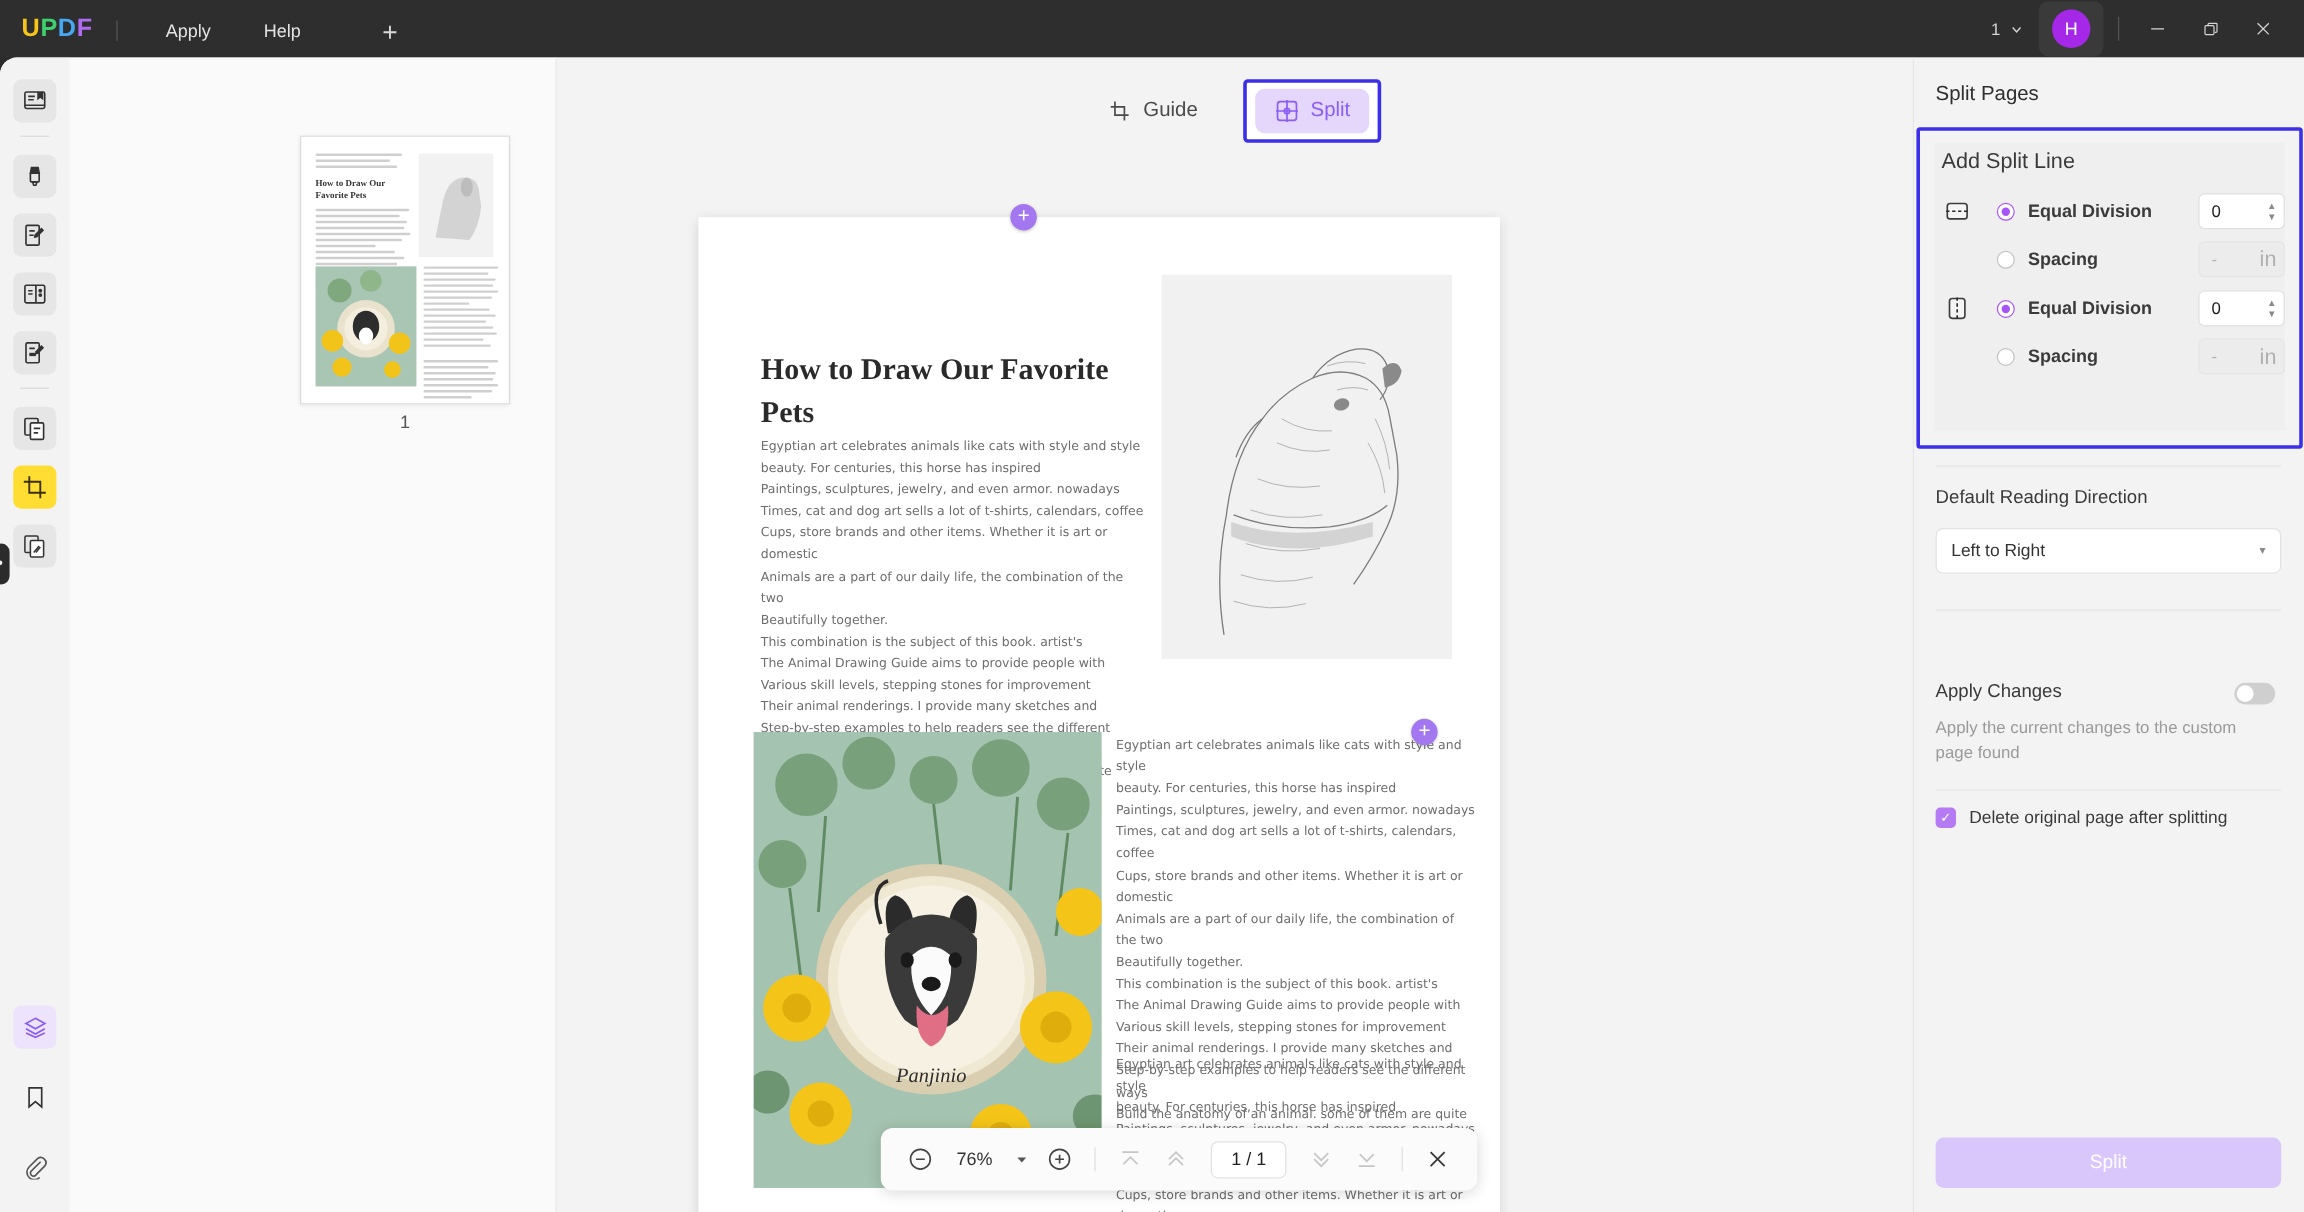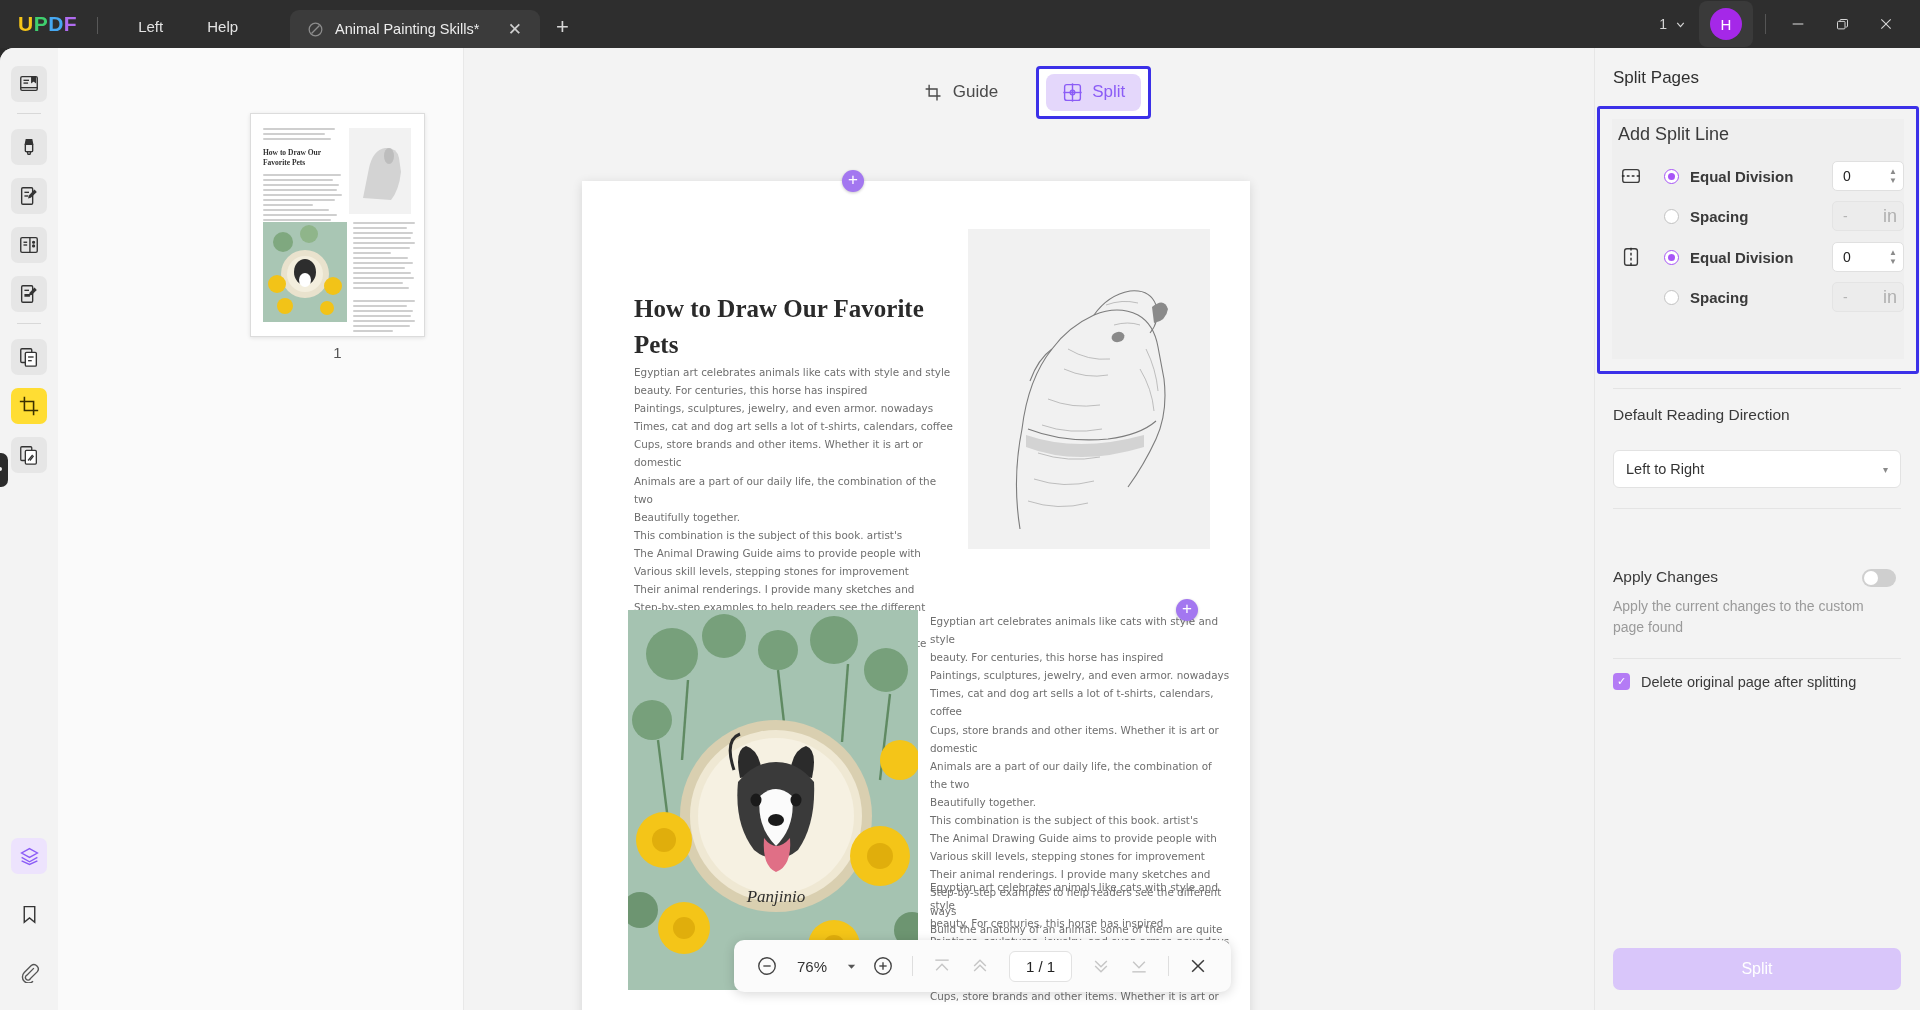--- a/index.html
+++ b/index.html
@@ -253,21 +253,21 @@
   }
   .spin.disabled { background:#ececec; border-color:#e4e4e4; color:#b4b4b4; }
   .spin-val { flex:1; }
   .spin-unit { color:#b0b0b0; font-size:18px; }
   .arrows { display:flex; flex-direction:column; gap:2px; margin-left:4px; }
   .arrows i { font-style:normal; font-size:8px; color:#8a8a8a; line-height:7px; }
 
   #rp-div1 { position:absolute; left:18px; top:340px; width:288px; height:1px; background:#e4e4e4; }
   #rd-label { position:absolute; left:18px; top:358px; font-size:15.5px; color:#3a3a3a; }
   #rd-select {
-    position:absolute; left:18px; top:402px; width:288px; height:38px;
+    position:absolute; left:18px; top:392px; width:288px; height:38px;
     background:#fff; border:1px solid #e2e2e2; border-radius:6px;
     display:flex; align-items:center; padding:0 12px;
     font-size:14.5px; color:#333; cursor:pointer;
   }
   #rd-select .caret { margin-left:auto; color:#8a8a8a; font-size:10px; }
   #rp-div2 { position:absolute; left:18px; top:460px; width:288px; height:1px; background:#e4e4e4; }
   #ac-label { position:absolute; left:18px; top:520px; font-size:15.5px; color:#3a3a3a; }
   #ac-toggle {
     position:absolute; right:24px; top:521px; width:34px; height:18px;
     border-radius:9px; background:#cfcfcf; cursor:pointer;
@@ -304,34 +304,24 @@
 <body>
 
 <div id="titlebar">
   <div id="logo">
     <span>U</span>
       <span>P</span>
       <span>D</span>
       <span>F</span>
   </div>
   <div class="tb-sep"></div>
-  <div class="menu-item">Left</div>
+  <div class="menu-item">Apply</div>
   <div class="menu-item">Help</div>
 
   <div id="tabs">
-    <div class="tab">
-      <span class="tab-doc-icon">
-        <svg width="19" height="19" viewBox="0 0 24 24" fill="none" stroke="#cfcfcf" stroke-width="1.6">
-          <ellipse cx="12" cy="12" rx="8" ry="8"></ellipse>
-            <line x1="7" y1="17" x2="17" y2="7"></line>
-        </svg>
-      </span>
-      <span class="tab-title">Animal Painting Skills*</span>
-      <span class="tab-close">✕</span>
-    </div>
     <div class="tab-new">+</div>
   </div>
 
   <div id="tb-right">
     <div id="lic">
       <span>1</span>
       <span>
         <svg width="13" height="13" viewBox="0 0 24 24" fill="none" stroke="#d5d5d5" stroke-width="2.2">
           <polyline points="6 9 12 16 18 9"></polyline>
           </svg>

